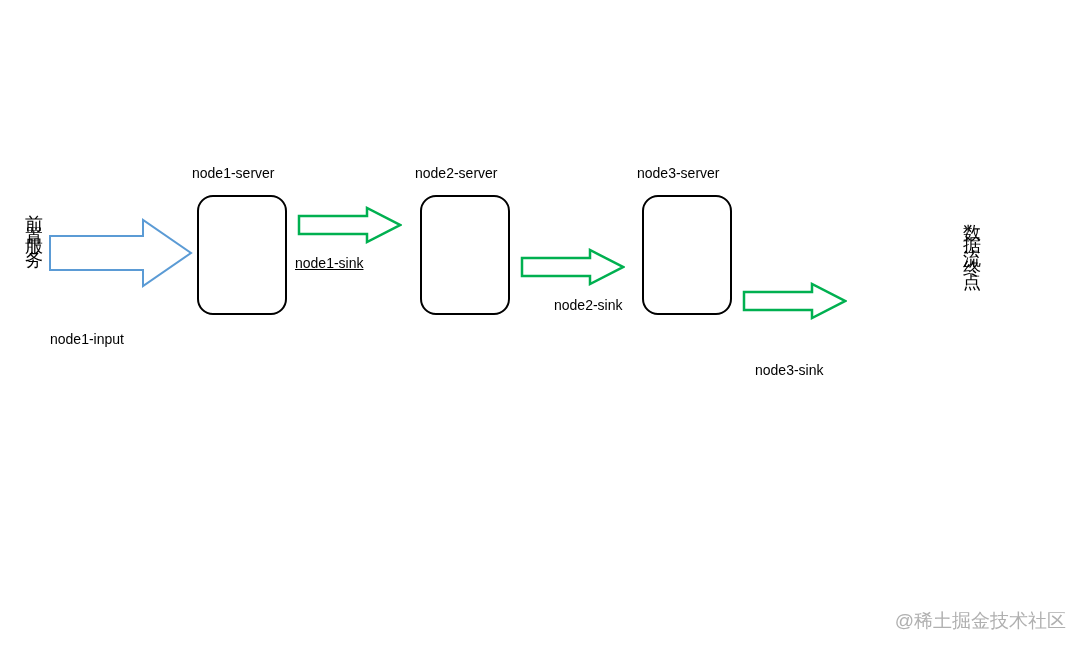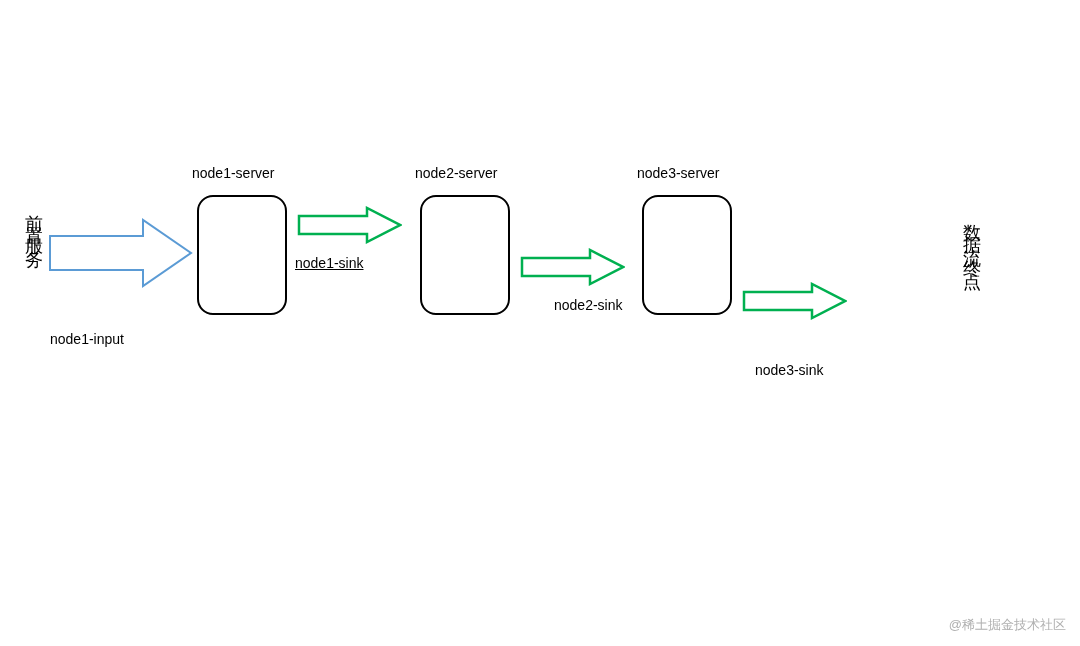--- a/index.html
+++ b/index.html
@@ -30,21 +30,21 @@
       height: 120px;
       border: 2.5px solid #000;
       border-radius: 16px;
       background: #fff;
     }
     .watermark {
       position: absolute;
       bottom: 12px;
       right: 14px;
       color: #b0b0b0;
-      font-size: 13px;
+      font-size: 19px;
     }
     svg.arrow {
       position: absolute;
     }
   </style>
 </head>
 <body>
 
 <div class="vertical-text" style="left:22px; top:200px;">前置服务</div>
 

